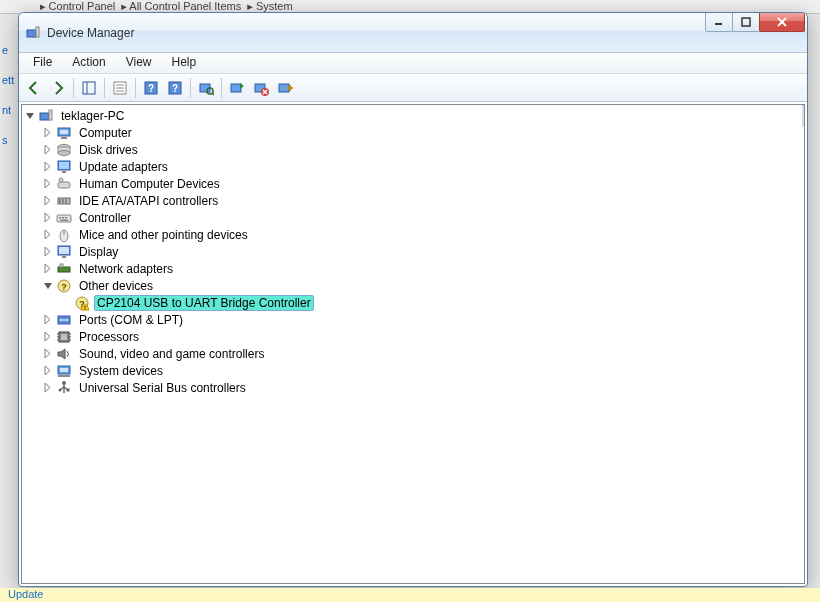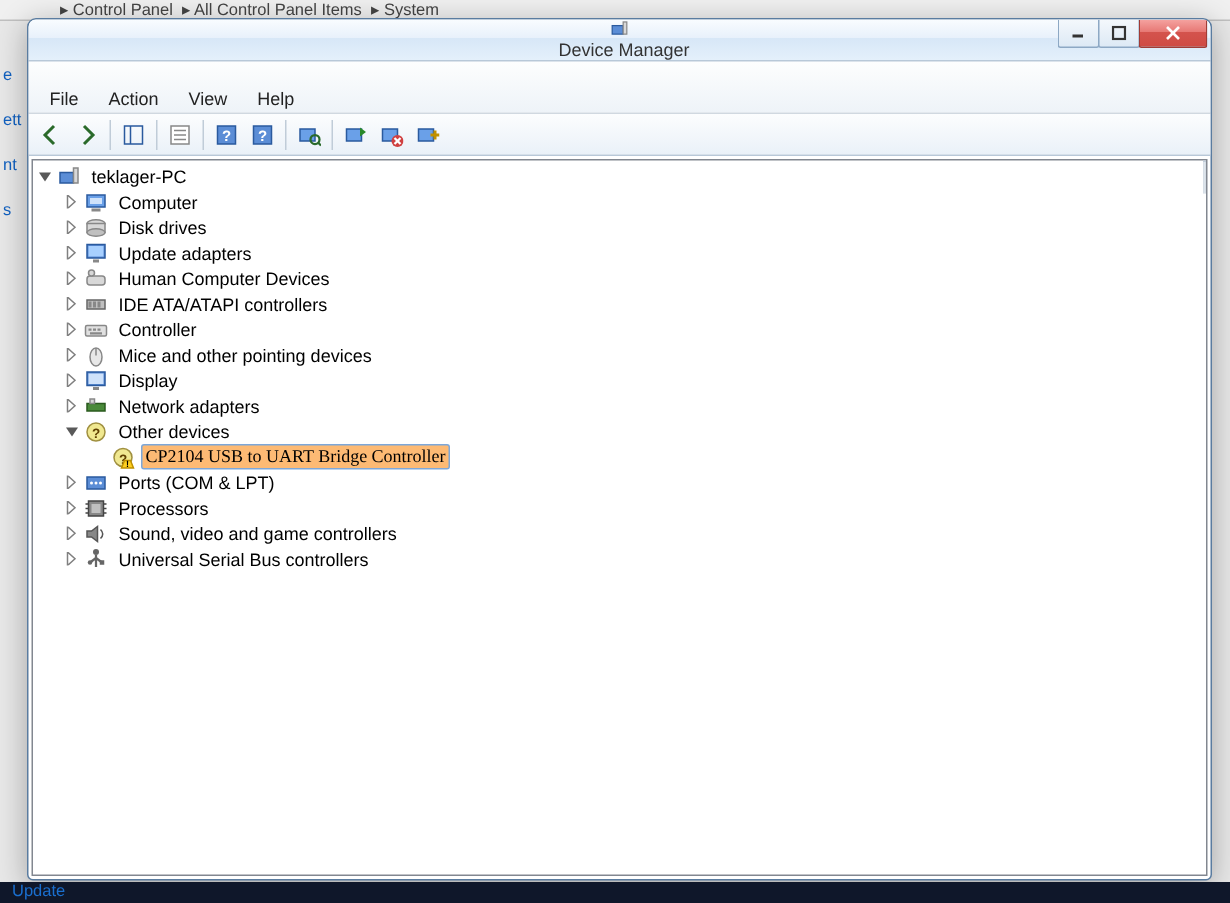--- a/index.html
+++ b/index.html
@@ -8,44 +8,43 @@
 .breadcrumb-bg { position: absolute; top: 0; left: 0; right: 0; height: 14px; background: #f0f0f0; border-bottom: 1px solid #c0c0c0; font-size: 11px; padding-left: 40px; color: #444; white-space: nowrap; overflow: hidden; }
 
 .window {
   position: absolute; top: 12px; left: 18px; width: 790px; height: 575px;
   background: #fff; border: 1px solid #5a7ca0; border-radius: 6px 6px 4px 4px;
   box-shadow: 0 4px 20px rgba(0,0,0,0.3); display: flex; flex-direction: column;
   overflow: hidden;
 }
 
 .titlebar {
-  height: 28px; background: linear-gradient(to bottom, #f9fcff 0%, #e8f1fb 45%, #d7e7f7 46%, #e4f0fb 100%);
+  height: 40px; background: linear-gradient(to bottom, #f9fcff 0%, #e8f1fb 45%, #d7e7f7 46%, #e4f0fb 100%);
   display: flex; align-items: center; padding: 0 0 0 6px; position: relative;
   border-bottom: 1px solid #b8c8d8;
-  flex-direction: column;
 }
 .titlebar .app-icon { width: 16px; height: 16px; margin-right: 6px; }
 .titlebar .title { font-size: 12px; color: #333; flex: 1; }
 .win-controls { display: flex; height: 20px; position: absolute; right: 2px; top: 0; }
 .win-btn {
   width: 28px; height: 19px; border: 1px solid #8da8c4; border-top: none;
   background: linear-gradient(to bottom, #f4f8fc, #dde9f5); margin-left: -1px;
   display: flex; align-items: center; justify-content: center; font-size: 10px;
   border-radius: 0 0 2px 2px;
 }
 .win-btn.min { border-bottom-left-radius: 2px; }
 .win-btn.close {
   width: 46px; background: linear-gradient(to bottom, #f5a3a0 0%, #e77975 45%, #d4534d 46%, #cf4b44 100%);
   border-color: #a03c36; color: #fff; border-bottom-right-radius: 2px;
 }
 .win-btn svg { display: block; }
 
 .menubar {
-  height: 35px; background: linear-gradient(to bottom, #fdfefe, #eef3f8);
-  display: flex; align-items: flex-end; padding: 0 4px; font-size: 12px; color: #222;
+  height: 21px; background: linear-gradient(to bottom, #fdfefe, #eef3f8);
+  display: flex; align-items: flex-start; padding: 0 4px; font-size: 12px; color: #222;
   border-bottom: 1px solid #d0d8e0;
 }
 .menubar .menu-item { padding: 2px 10px; cursor: default; }
 
 .toolbar {
   height: 28px; background: linear-gradient(to bottom, #fcfdfe, #eaf1f8);
   border-bottom: 1px solid #b8c8d8; display: flex; align-items: center; padding: 0 4px; gap: 2px;
 }
 .tb-btn { width: 22px; height: 22px; display: flex; align-items: center; justify-content: center; border: 1px solid transparent; border-radius: 2px; }
 .tb-sep { width: 1px; height: 20px; background: #c0ccd8; margin: 0 2px; }
@@ -53,30 +52,30 @@
 .content-area { flex: 1; display: flex; flex-direction: row; background: #fff; border: 1px solid #828790; margin: 2px; }
 .tree { flex: 1; overflow: auto; font-size: 12px; color: #000; padding: 2px 0; }
 .tree-row { display: flex; align-items: center; height: 17px; cursor: default; white-space: nowrap; }
 .tree-row .expander {
   width: 9px; height: 9px; margin-right: 3px; flex-shrink: 0;
   display: inline-flex; align-items: center; justify-content: center;
 }
 .tree-row .expander svg { display: block; }
 .tree-row .dev-icon { width: 16px; height: 16px; margin-right: 4px; flex-shrink: 0; }
 .tree-row .label { padding: 0 2px; border: 1px solid transparent; }
-.tree-row.selected .label { background: #fdba74; border: 1px solid #7da7d9; border-radius: 2px; font-family: Liberation Serif, serif; }
+.tree-row.selected .label { background: #5eead4; border: 1px solid #7da7d9; border-radius: 2px; }
 
 .indent { display: inline-block; flex-shrink: 0; }
 
 .statusbar { height: 22px; border-top: 1px solid #c0ccd8; background: linear-gradient(to bottom, #fcfdfe, #eef3f8); display: flex; }
 .statusbar .cell { flex: 1; border-right: 1px solid #d6dee6; }
 
 .left-frag { position: absolute; left: 0; top: 14px; width: 18px; font-size: 11px; color: #1060c0; }
 .left-frag div { height: 30px; padding-left: 2px; }
-.bottom-frag { position: absolute; bottom: 0; left: 0; right: 0; height: 14px; background: #0f172a; font-size: 11px; color: #1a6fcf; padding-left: 8px; }
+.bottom-frag { position: absolute; bottom: 0; left: 0; right: 0; height: 14px; background: #fef9c3; font-size: 11px; color: #1a6fcf; padding-left: 8px; }
 
 
 .ic { width: 16px; height: 16px; display: inline-block; }
 </style>
 </head>
 <body>
 
 <svg width="0" height="0" style="position:absolute">
   <defs>
     <g id="exp-closed">
@@ -504,20 +503,32 @@
           <span class="label">Sound, video and game controllers</span>
         </div>
         <div class="tree-row">
           <span class="indent" style="width: 22px;"></span>
           <span class="expander">
             <svg width="9" height="9" viewBox="0 0 9 9">
               <use href="#exp-closed"></use>
             </svg>
           </span>
           <span class="dev-icon"><svg class="ic" viewBox="0 0 16 16">
+              <use href="#i-system"></use>
+            </svg></span>
+          <span class="label">System devices</span>
+        </div>
+        <div class="tree-row">
+          <span class="indent" style="width: 22px;"></span>
+          <span class="expander">
+            <svg width="9" height="9" viewBox="0 0 9 9">
+              <use href="#exp-closed"></use>
+            </svg>
+          </span>
+          <span class="dev-icon"><svg class="ic" viewBox="0 0 16 16">
               <use href="#i-usb"></use>
             </svg></span>
           <span class="label">Universal Serial Bus controllers</span>
         </div>
       </div>
     <div class="statusbar">
       <div class="cell"></div>
       <div class="cell"></div>
     </div>
   </div>

